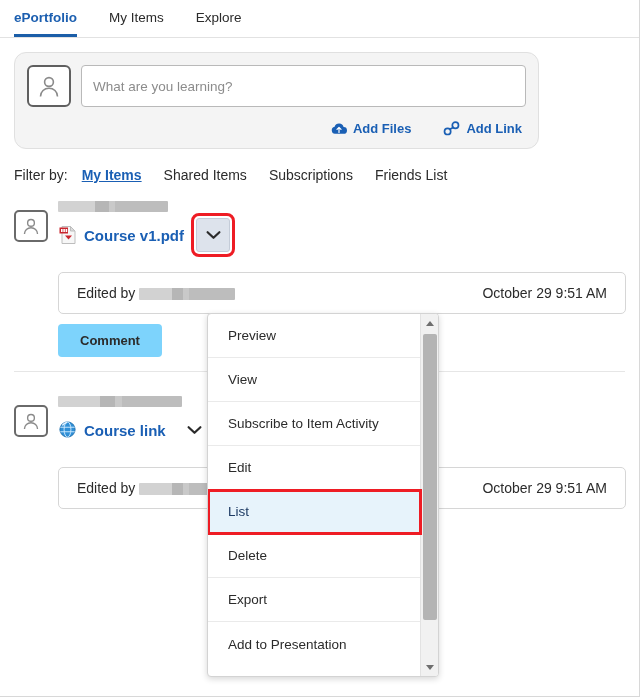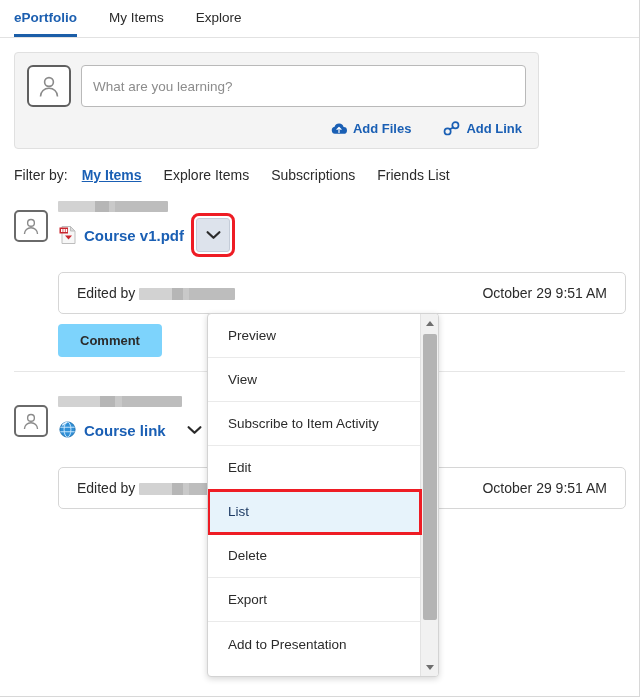--- a/index.html
+++ b/index.html
@@ -53,21 +53,21 @@
     background: #1b5ea8;
   }
 
   
   .composer-wrap {
     padding: 14px 14px 0 14px;
   }
   .composer {
     background: #f4f4f4;
     border: 1px solid #e0e0e0;
-    border-radius: 4px;
+    border-radius: 12px;
     padding: 12px;
     width: 525px;
   }
   .composer-top {
     display: flex;
     align-items: flex-start;
   }
   .avatar {
     width: 44px; height: 42px;
     border: 2px solid #5f5f5f;
@@ -343,21 +343,21 @@
           </span>
           <span>Add Link</span>
         </div>
       </div>
     </div>
   </div>
 
   <div class="filterbar">
     <span class="filter-label">Filter by:</span>
     <span class="filter-item active">My Items</span>
-    <span class="filter-item">Explore Items</span>
+    <span class="filter-item">Shared Items</span>
     <span class="filter-item">Subscriptions</span>
     <span class="filter-item">Friends List</span>
   </div>
 
   <div class="feed">
 
     <div class="feed-item">
       <div class="item-head">
         <div class="item-avatar">
           <svg width="20" height="20" viewBox="0 0 26 26" aria-hidden="true">

